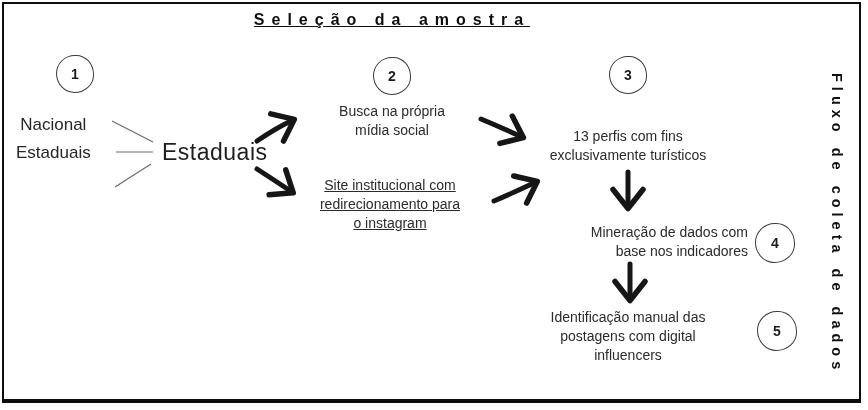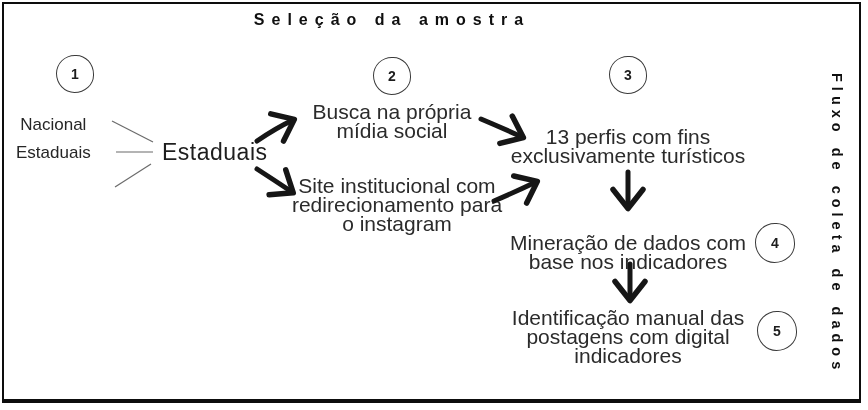--- a/index.html
+++ b/index.html
@@ -17,20 +17,21 @@
     border-bottom-width: 4px;
     background: #ffffff;
   }
   .abs { position: absolute; }
   .title {
     left: 0; top: 11px; width: 784px;
     text-align: center;
     font-size: 16px; font-weight: 800;
     letter-spacing: 7px;
     color: #0f0f0f;
+    text-decoration: underline;
   }
   .badge {
     width: 38px; height: 38px;
     border: 1.6px solid #3a3a3a;
     border-radius: 50% 47% 52% 49% / 49% 51% 47% 52%;
     display: flex; align-items: center; justify-content: center;
     font-size: 14px; font-weight: 700; color: #1c1c1c;
     background: #fff;
   }
   .levels {
@@ -38,28 +39,28 @@
     font-size: 17px; line-height: 28px;
     color: #262626;
     text-align: center;
   }
   .selected-level {
     left: 162px; top: 139px;
     font-size: 23px; color: #1e1e1e;
     letter-spacing: 0.5px;
   }
   .node {
-    font-size: 21px; line-height: 19px;
+    font-size: 14px; line-height: 19px;
     text-align: center; white-space: pre-line;
     color: #2b2b2b;
   }
   .node-busca { left: 292px; top: 102px; width: 200px; }
-  .node-site  { left: 279px; top: 176px; width: 236px; }
+  .node-site  { left: 272px; top: 176px; width: 236px; text-decoration: underline; }
   .node-profiles { left: 503px; top: 127px; width: 250px; }
-  .node-mining { left: 508px; top: 233px; width: 240px; }
+  .node-mining { left: 508px; top: 223px; width: 240px; text-align: right; }
   .node-ident { left: 508px; top: 308px; width: 240px; }
   .side-label {
     left: 820px; top: 48px; width: 34px; height: 352px;
     display: flex; align-items: center; justify-content: center;
     writing-mode: vertical-rl; text-orientation: sideways;
     font-size: 14.5px; font-weight: 800;
     letter-spacing: 5px; word-spacing: 2px;
     color: #0f0f0f;
   }
   svg.layer { position: absolute; left: 0; top: 0; pointer-events: none; }
@@ -98,21 +99,21 @@
 mídia social</div>
 <div class="abs node node-site">Site institucional com
 redirecionamento para
 o instagram</div>
 <div class="abs node node-profiles">13 perfis com fins
 exclusivamente turísticos</div>
 <div class="abs node node-mining">Mineração de dados com
 base nos indicadores</div>
 <div class="abs node node-ident">Identificação manual das
 postagens com digital
-indicadores</div>
+influencers</div>
 
 <div class="abs side-label">Fluxo de coleta de dados</div>
 
 <svg class="layer" width="868" height="410" viewBox="0 0 868 410">
   <defs>
     <marker id="head" markerWidth="6.5" markerHeight="8" refX="4.4" refY="4" orient="auto">
       <path d="M0.9,1 L4.7,4 L0.9,7" fill="none" stroke="#161616" stroke-width="1.1" stroke-linecap="round" stroke-linejoin="round"></path>
     </marker>
   </defs>
 

